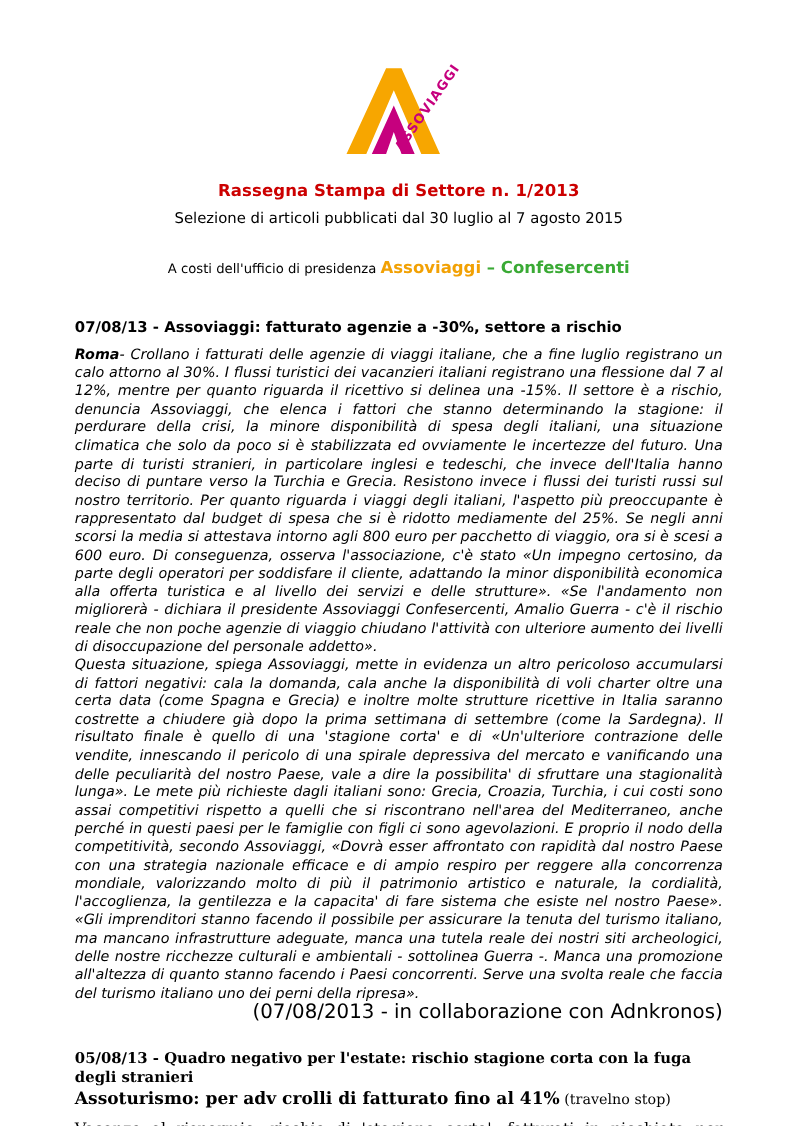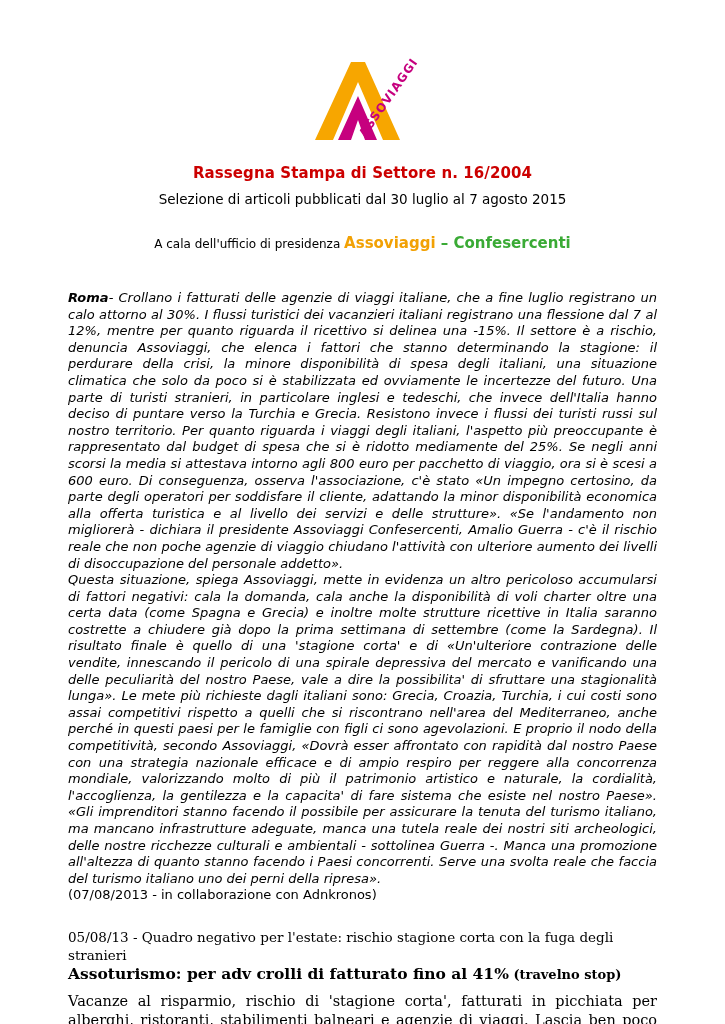--- a/index.html
+++ b/index.html
@@ -15,48 +15,49 @@
     color:#CC0000; font-size:15px; font-weight:bold; text-align:center;
     margin-top:22px; letter-spacing:0.1px;
   }
   .subtitle { font-size:13.5px; text-align:center; margin-top:9px; }
   .byline { text-align:center; margin-top:27px; font-size:12px; }
   .byline .brand { color:#F2A104; font-weight:bold; font-size:15px; }
   .byline .org { color:#3AAA35; font-weight:bold; font-size:15px; }
   .article1 { margin-top:38px; }
   .article1 h2 { font-size:13.5px; font-weight:bold; margin-bottom:9px; }
   .article1 p.body { font-size:13px; line-height:16.6px; text-align:justify;font-style:italic; }
-  .article1 p.footnote { font-size:13px; line-height:16.6px; text-align:left; }
+  .article1 p.footnote { font-size:18px; line-height:16.6px; text-align:right; }
   .article2 { margin-top:24px; font-family:"DejaVu Serif","Liberation Serif",serif; }
-  .article2 h3 { font-size:13.5px; font-weight:normal; line-height:18px; }
+  .article2 h3 { font-size:13.5px; font-weight:bold; line-height:18px; }
   .article2 .subhead { font-size:15.5px; font-weight:bold; line-height:20px; }
-  .article2 .subhead .src { font-weight:bold; font-size:13px; }
+  .article2 .subhead .src { font-weight:normal; font-size:13px; }
   .article2 p.body { font-size:14.5px; line-height:19.5px; text-align:justify; margin-top:7px; }
 </style>
 </head>
 <body>
 
 <div class="sheet">
   <div class="logo-wrap">
     <svg width="112" height="86" viewBox="0 0 112 86" aria-hidden="true">
       <path d="M8 84 L44 6 L58 6 L93 84 L76 84 L51 26 L26 84 Z" fill="#F7A600"></path>
       <path d="M31 84 L51 40 L70 84 L58 84 L51 64 L44 84 Z" fill="#C6007E"></path>
       <text transform="translate(58 82) rotate(-55)" font-family="DejaVu Sans, Liberation Sans, sans-serif" font-size="12" font-weight="bold" letter-spacing="1" fill="#C6007E">ASSOVIAGGI</text>
     </svg>
   </div>
 
   <div class="inner">
-    <h1 class="title">Rassegna Stampa di Settore n. 16/2004</h1>
+    <h1 class="title">Rassegna Stampa di Settore n. 1/2013</h1>
     <div class="subtitle">Selezione di articoli pubblicati dal 30 luglio al 7 agosto 2015</div>
 
     <div class="byline">
-      <span>A cala dell'ufficio di presidenza </span><span class="brand">Assoviaggi</span><span class="org"> – </span><span class="org">Confesercenti</span>
+      <span>A costi dell'ufficio di presidenza </span><span class="brand">Assoviaggi</span><span class="org"> – </span><span class="org">Confesercenti</span>
     </div>
 
     <section class="article1">
+      <h2>07/08/13 - Assoviaggi: fatturato agenzie a -30%, settore a rischio</h2>
       <p class="body"><strong>Roma</strong><span>- Crollano i fatturati delle agenzie di viaggi italiane, che a fine luglio registrano un calo attorno al 30%. I flussi turistici dei vacanzieri italiani registrano una flessione dal 7 al 12%, mentre per quanto riguarda il ricettivo si delinea una -15%. Il settore è a rischio, denuncia Assoviaggi, che elenca i fattori che stanno determinando la stagione: il perdurare della crisi, la minore disponibilità di spesa degli italiani, una situazione climatica che solo da poco si è stabilizzata ed ovviamente le incertezze del futuro. Una parte di turisti stranieri, in particolare inglesi e tedeschi, che invece dell'Italia hanno deciso di puntare verso la Turchia e Grecia. Resistono invece i flussi dei turisti russi sul nostro territorio. Per quanto riguarda i viaggi degli italiani, l'aspetto più preoccupante è rappresentato dal budget di spesa che si è ridotto mediamente del 25%. Se negli anni scorsi la media si attestava intorno agli 800 euro per pacchetto di viaggio, ora si è scesi a 600 euro. Di conseguenza, osserva l'associazione, c'è stato «Un impegno certosino, da parte degli operatori per soddisfare il cliente, adattando la minor disponibilità economica alla offerta turistica e al livello dei servizi e delle strutture». «Se l'andamento non migliorerà - dichiara il presidente Assoviaggi Confesercenti, Amalio Guerra - c'è il rischio reale che non poche agenzie di viaggio chiudano l'attività con ulteriore aumento dei livelli di disoccupazione del personale addetto».</span></p>
       <p class="body">Questa situazione, spiega Assoviaggi, mette in evidenza un altro pericoloso accumularsi di fattori negativi: cala la domanda, cala anche la disponibilità di voli charter oltre una certa data (come Spagna e Grecia) e inoltre molte strutture ricettive in Italia saranno costrette a chiudere già dopo la prima settimana di settembre (come la Sardegna). Il risultato finale è quello di una 'stagione corta' e di «Un'ulteriore contrazione delle vendite, innescando il pericolo di una spirale depressiva del mercato e vanificando una delle peculiarità del nostro Paese, vale a dire la possibilita' di sfruttare una stagionalità lunga». Le mete più richieste dagli italiani sono: Grecia, Croazia, Turchia, i cui costi sono assai competitivi rispetto a quelli che si riscontrano nell'area del Mediterraneo, anche perché in questi paesi per le famiglie con figli ci sono agevolazioni. E proprio il nodo della competitività, secondo Assoviaggi, «Dovrà esser affrontato con rapidità dal nostro Paese con una strategia nazionale efficace e di ampio respiro per reggere alla concorrenza mondiale, valorizzando molto di più il patrimonio artistico e naturale, la cordialità, l'accoglienza, la gentilezza e la capacita' di fare sistema che esiste nel nostro Paese». «Gli imprenditori stanno facendo il possibile per assicurare la tenuta del turismo italiano, ma mancano infrastrutture adeguate, manca una tutela reale dei nostri siti archeologici, delle nostre ricchezze culturali e ambientali - sottolinea Guerra -. Manca una promozione all'altezza di quanto stanno facendo i Paesi concorrenti. Serve una svolta reale che faccia del turismo italiano uno dei perni della ripresa».</p>
       <p class="footnote">(07/08/2013 - in collaborazione con Adnkronos)</p>
     </section>
 
     <section class="article2">
       <h3>05/08/13 - Quadro negativo per l'estate: rischio stagione corta con la fuga degli stranieri</h3>
       <div class="subhead"><span>Assoturismo: per adv crolli di fatturato fino al 41%</span><span class="src"> (travelno stop)</span></div>
       <p class="body">Vacanze al risparmio, rischio di 'stagione corta', fatturati in picchiata per alberghi, ristoranti, stabilimenti balneari e agenzie di viaggi. Lascia ben poco spazio all'ottimismo il bilancio tracciato da Assoturismo-Confesercenti al giro di boa della stagione estiva 2013. I vacanzieri italiani stringono la cinghia facendo registrare cali tra il 7 e il 12%. Scendono fino a -</p>
     </section>

